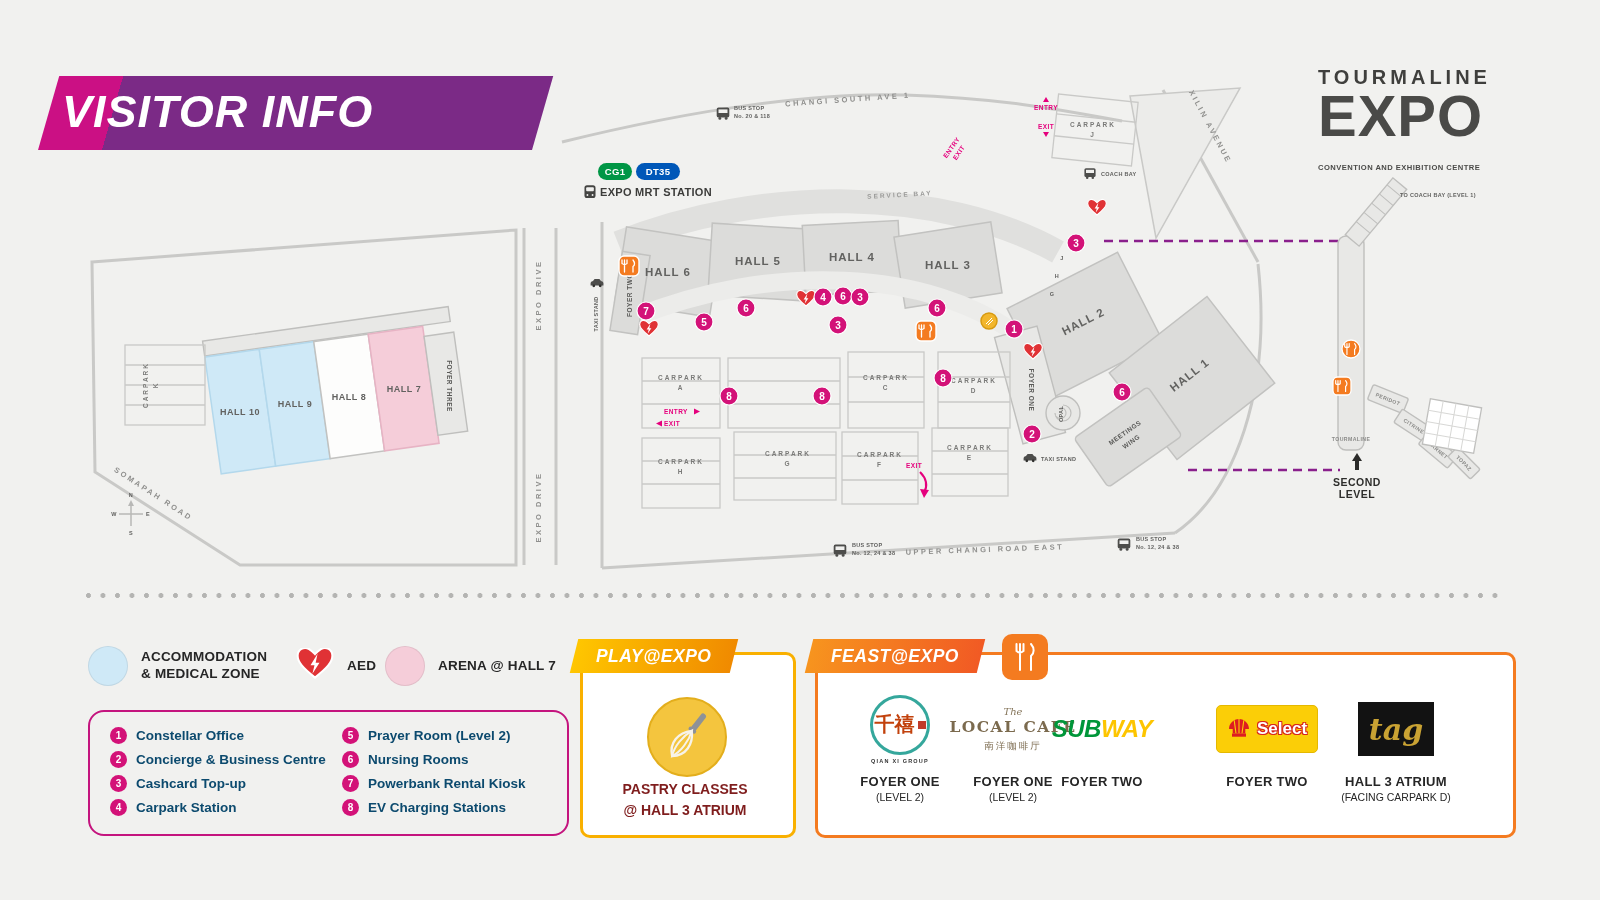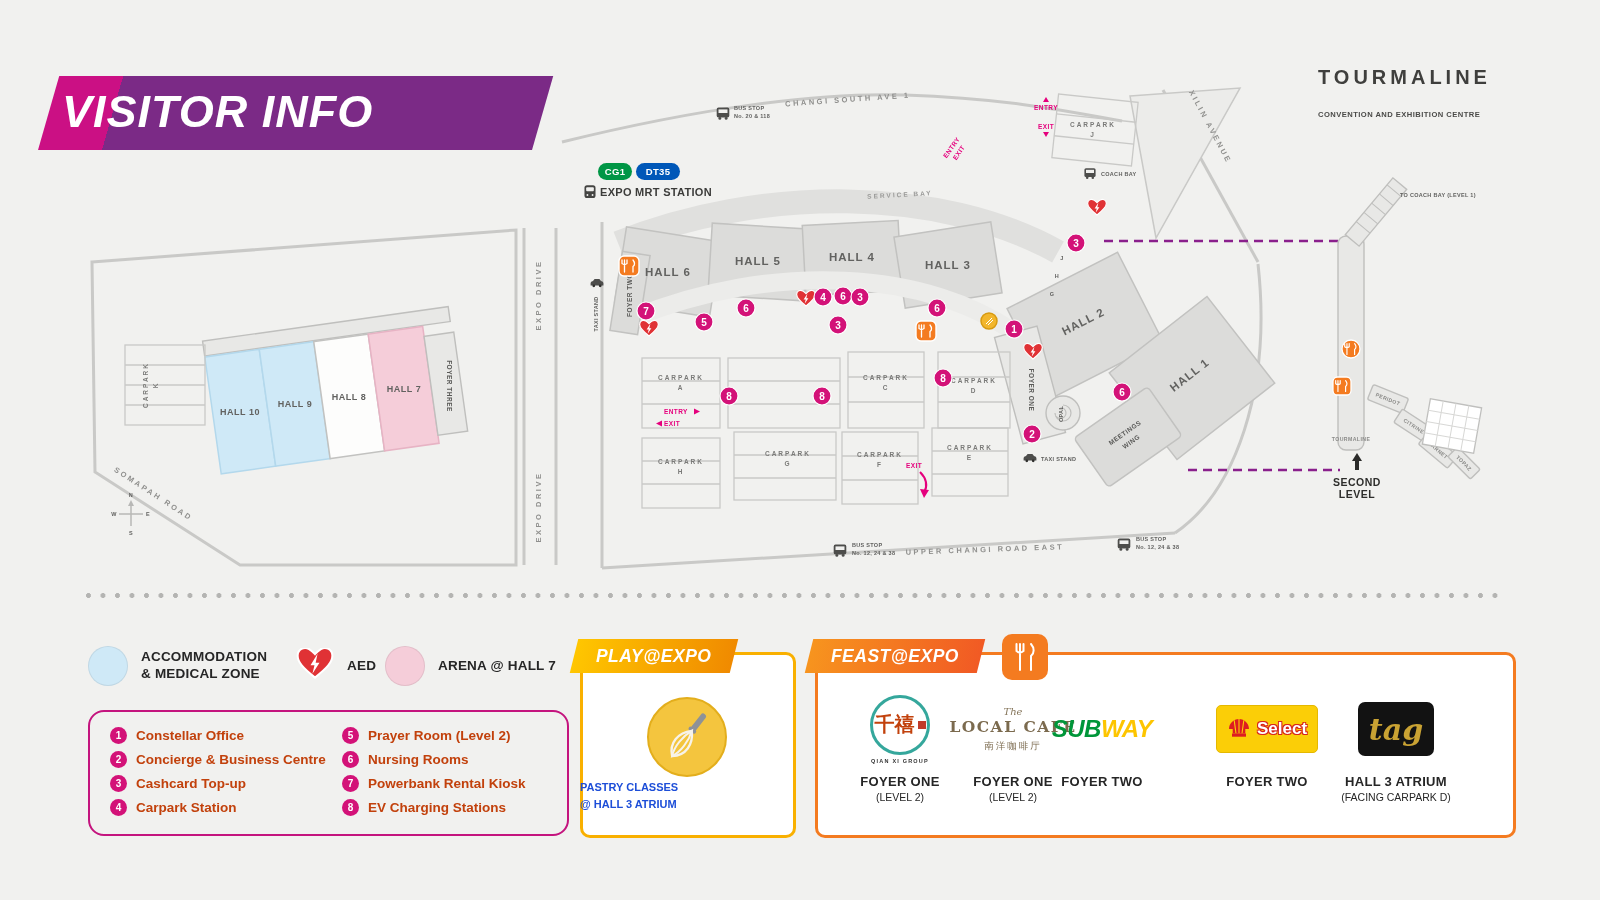--- a/index.html
+++ b/index.html
@@ -43,68 +43,69 @@
   .dots{position:absolute;left:86px;top:593px;width:1412px;height:6px;
     background-image:radial-gradient(circle at 2.5px 2.5px,#b4b4b2 2.2px,transparent 2.7px);
     background-size:14.5px 6px;background-repeat:repeat-x;}
   .zone{position:absolute;top:644px;height:44px;display:flex;align-items:center;gap:13px;}
   .zcirc{width:38px;height:38px;border-radius:50%;display:inline-block;border:1px solid rgba(0,0,0,.07);}
   .zlab{font-weight:700;font-size:13.5px;color:#262626;line-height:1.25;letter-spacing:.2px;}
   .lg-box{position:absolute;left:88px;top:710px;width:477px;height:122px;border:2.5px solid #c4147e;border-radius:16px;}
   .lg-item{position:absolute;display:flex;align-items:center;gap:9px;height:24px;}
   .lg-num{width:17px;height:17px;border-radius:50%;background:#d31278;color:#fff;font-weight:700;
     font-size:10px;line-height:17px;text-align:center;flex:0 0 17px;}
-  .lg-lab{font-weight:700;font-size:13.5px;color:#c2410c;white-space:nowrap;}
+  .lg-lab{font-weight:700;font-size:13.5px;color:#0c4a6e;white-space:nowrap;}
   .pbox{position:absolute;left:580px;top:652px;width:210px;height:180px;background:#fff;
     border:3px solid #f9b000;border-radius:10px;}
   .fbox{position:absolute;left:815px;top:652px;width:695px;height:180px;background:#fff;
     border:3px solid #f47b20;border-radius:10px;}
   .ribbon{position:absolute;height:34px;transform:skewX(-14deg);display:flex;align-items:center;
     padding:0 22px;z-index:3;}
   .ribbon span{display:inline-block;transform:skewX(14deg);font-style:italic;font-weight:700;
     font-size:17.5px;letter-spacing:.5px;color:#fff;white-space:nowrap;}
   .ribbon.play{left:574px;top:639px;background:linear-gradient(90deg,#ffc600,#f08a00);}
   .ribbon.feast{left:809px;top:639px;background:linear-gradient(90deg,#f7941e,#f15a24);}
   .feast-badge{position:absolute;left:1002px;top:634px;width:46px;height:46px;background:#f47b20;
     border-radius:10px;display:flex;align-items:center;justify-content:center;z-index:4;}
   .whisk-circle{position:absolute;left:647px;top:697px;width:76px;height:76px;border-radius:50%;
     background:#f4c53e;border:2px solid #e3ae1c;display:flex;align-items:center;justify-content:center;}
-  .pcap{position:absolute;left:580px;top:779px;width:210px;text-align:left;font-weight:700;
-    font-size:11px;color:#1d4ed8;line-height:1.5;}
+  .pcap{position:absolute;left:580px;top:779px;width:210px;text-align:center;font-weight:700;
+    font-size:14px;color:#7f1d1d;line-height:1.5;}
   .tenant{position:absolute;top:690px;width:132px;text-align:center;}
   .logo-area{height:78px;display:flex;align-items:center;justify-content:center;}
   .loc{font-weight:700;font-size:13px;color:#262626;letter-spacing:.3px;margin-top:6px;}
   .loc-sub{font-weight:400;font-size:10.5px;color:#262626;margin-top:2px;min-height:12px;}
   .qx-ring{width:54px;height:54px;border-radius:50%;border:3px solid #35a79c;display:flex;
     align-items:center;justify-content:center;margin:0 auto;}
   .qx-cn{font-family:"DejaVu Serif",serif;font-weight:700;font-size:20px;color:#c2410c;}
   .qx-seal{width:8px;height:8px;background:#c13b2a;display:inline-block;margin-left:3px;}
   .qx-sub{font-weight:700;font-size:5.5px;letter-spacing:1.2px;color:#333;margin-top:3px;}
   .lc-the{font-family:"DejaVu Serif",serif;font-style:italic;font-size:10px;color:#85755a;}
   .lc-main{font-family:"DejaVu Serif",serif;font-weight:700;font-size:15.5px;letter-spacing:1.5px;color:#7b6a4e;}
   .lc-cn{font-size:9.5px;letter-spacing:2px;color:#7b6a4e;margin-top:4px;}
   .sw{font-style:italic;font-weight:700;font-size:24px;letter-spacing:-.5px;}
   .sw .a{color:#009639;} .sw .b{color:#fdc500;}
   .shell-box{width:100px;height:46px;background:#fbce07;border-radius:5px;border:1px solid #e5b800;
     display:flex;align-items:center;justify-content:center;gap:6px;margin:0 auto;}
   .shell-word{font-weight:700;font-size:17px;color:#fff;
     text-shadow:-1px -1px 0 #d8261c,1px -1px 0 #d8261c,-1px 1px 0 #d8261c,1px 1px 0 #d8261c;}
   .tag-box{width:76px;height:54px;background:#121212;display:flex;align-items:center;
-    justify-content:center;margin:0 auto;border-radius:7px;}
+    justify-content:center;margin:0 auto;border-radius:0;}
   .tag-word{font-family:"DejaVu Serif",serif;font-style:italic;font-weight:700;font-size:30px;color:#c9a233;}
 </style>
 </head>
 <body>
 
 <div class="stage">
 
   <div class="vi-banner"></div>
   <div class="vi-title">VISITOR INFO</div>
   <div class="logo">
     <div class="logo-top">TOURMALINE</div>
+    <div class="logo-main">EXPO</div>
     <div class="logo-sub">CONVENTION AND EXHIBITION CENTRE</div>
   </div>
 
   <svg class="map" width="1600" height="590" viewBox="0 0 1600 590">
     <defs>
       <g id="aed">
         <path d="M0,7 C-7.5,1 -11,-2.5 -11,-6.5 C-11,-10.5 -7,-12.5 -3.8,-10.6 C-2,-9.6 0,-7.4 0,-7.4 C0,-7.4 2,-9.6 3.8,-10.6 C7,-12.5 11,-10.5 11,-6.5 C11,-2.5 7.5,1 0,7 Z" fill="#e03235" stroke="#fff" stroke-width="1.4"></path>
         <polygon points="1.6,-7.5 -2.8,-0.5 -0.3,-0.5 -1.6,4.5 2.8,-2.2 0.4,-2.2" fill="#fff"></polygon>
       </g>
       <g id="food">

